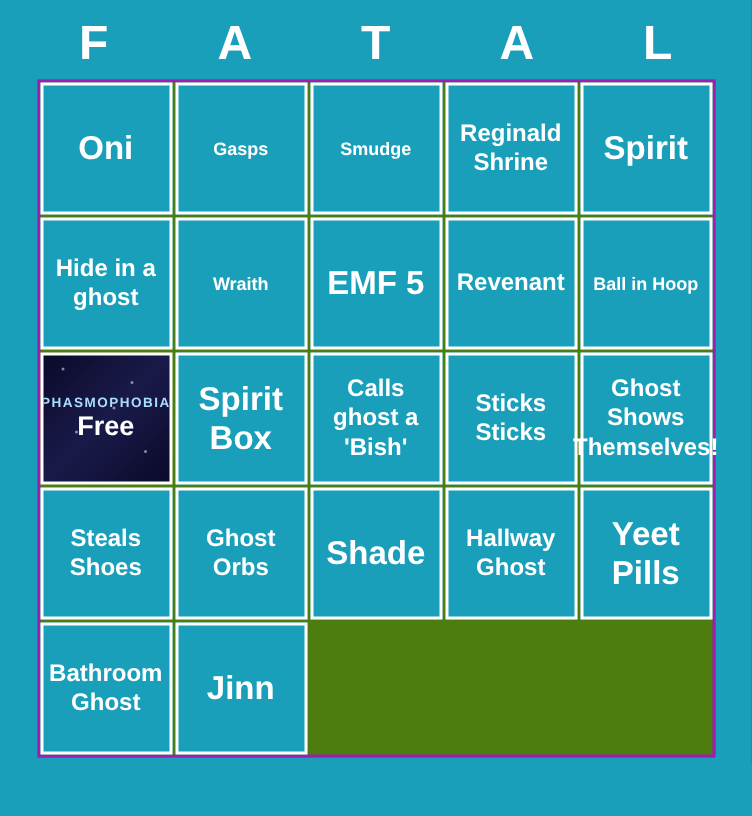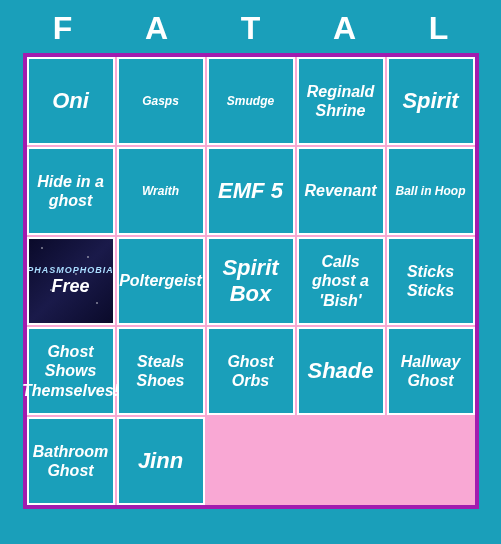--- a/index.html
+++ b/index.html
@@ -25,23 +25,22 @@
       font-weight: bold;
       color: white;
       width: 80px;
       text-align: center;
     }
     .grid {
       display: grid;
       grid-template-columns: repeat(5, 88px);
       grid-template-rows: repeat(5, 88px);
       gap: 2px;
-      background-color: #f9a8d4;
-      border: 4px solid #a21caf;
-      font-style: italic;
+      background-color: #4d7c0f;
+      border: 2px solid #a21caf;
     }
     .cell {
       background-color: #1a9fba;
       border: 2px solid white;
       display: flex;
       align-items: center;
       justify-content: center;
       text-align: center;
       color: white;
       font-weight: bold;
@@ -128,24 +127,24 @@
           <div class="star" style="top:10%;left:15%"></div>
           <div class="star" style="top:20%;left:70%"></div>
           <div class="star" style="top:60%;left:25%"></div>
           <div class="star" style="top:75%;left:80%"></div>
           <div class="star" style="top:40%;left:55%"></div>
         </div>
         <div class="free-title">PHASMOPHOBIA</div>
         <div class="free-word">Free</div>
       </div>
     </div>
-    <div class="cell small-text">Poltergeist</div>
     <div class="cell large-text">Spirit Box</div>
     <div class="cell small-text">Calls ghost a 'Bish'</div>
     <div class="cell small-text">Sticks Sticks</div>
     <div class="cell small-text">Ghost Shows Themselves!</div>
     <div class="cell small-text">Steals Shoes</div>
     <div class="cell small-text">Ghost Orbs</div>
     <div class="cell large-text">Shade</div>
     <div class="cell small-text">Hallway Ghost</div>
+    <div class="cell large-text">Yeet Pills</div>
     <div class="cell small-text">Bathroom Ghost</div>
     <div class="cell large-text">Jinn</div>
   </div>
 
 </body></html>

